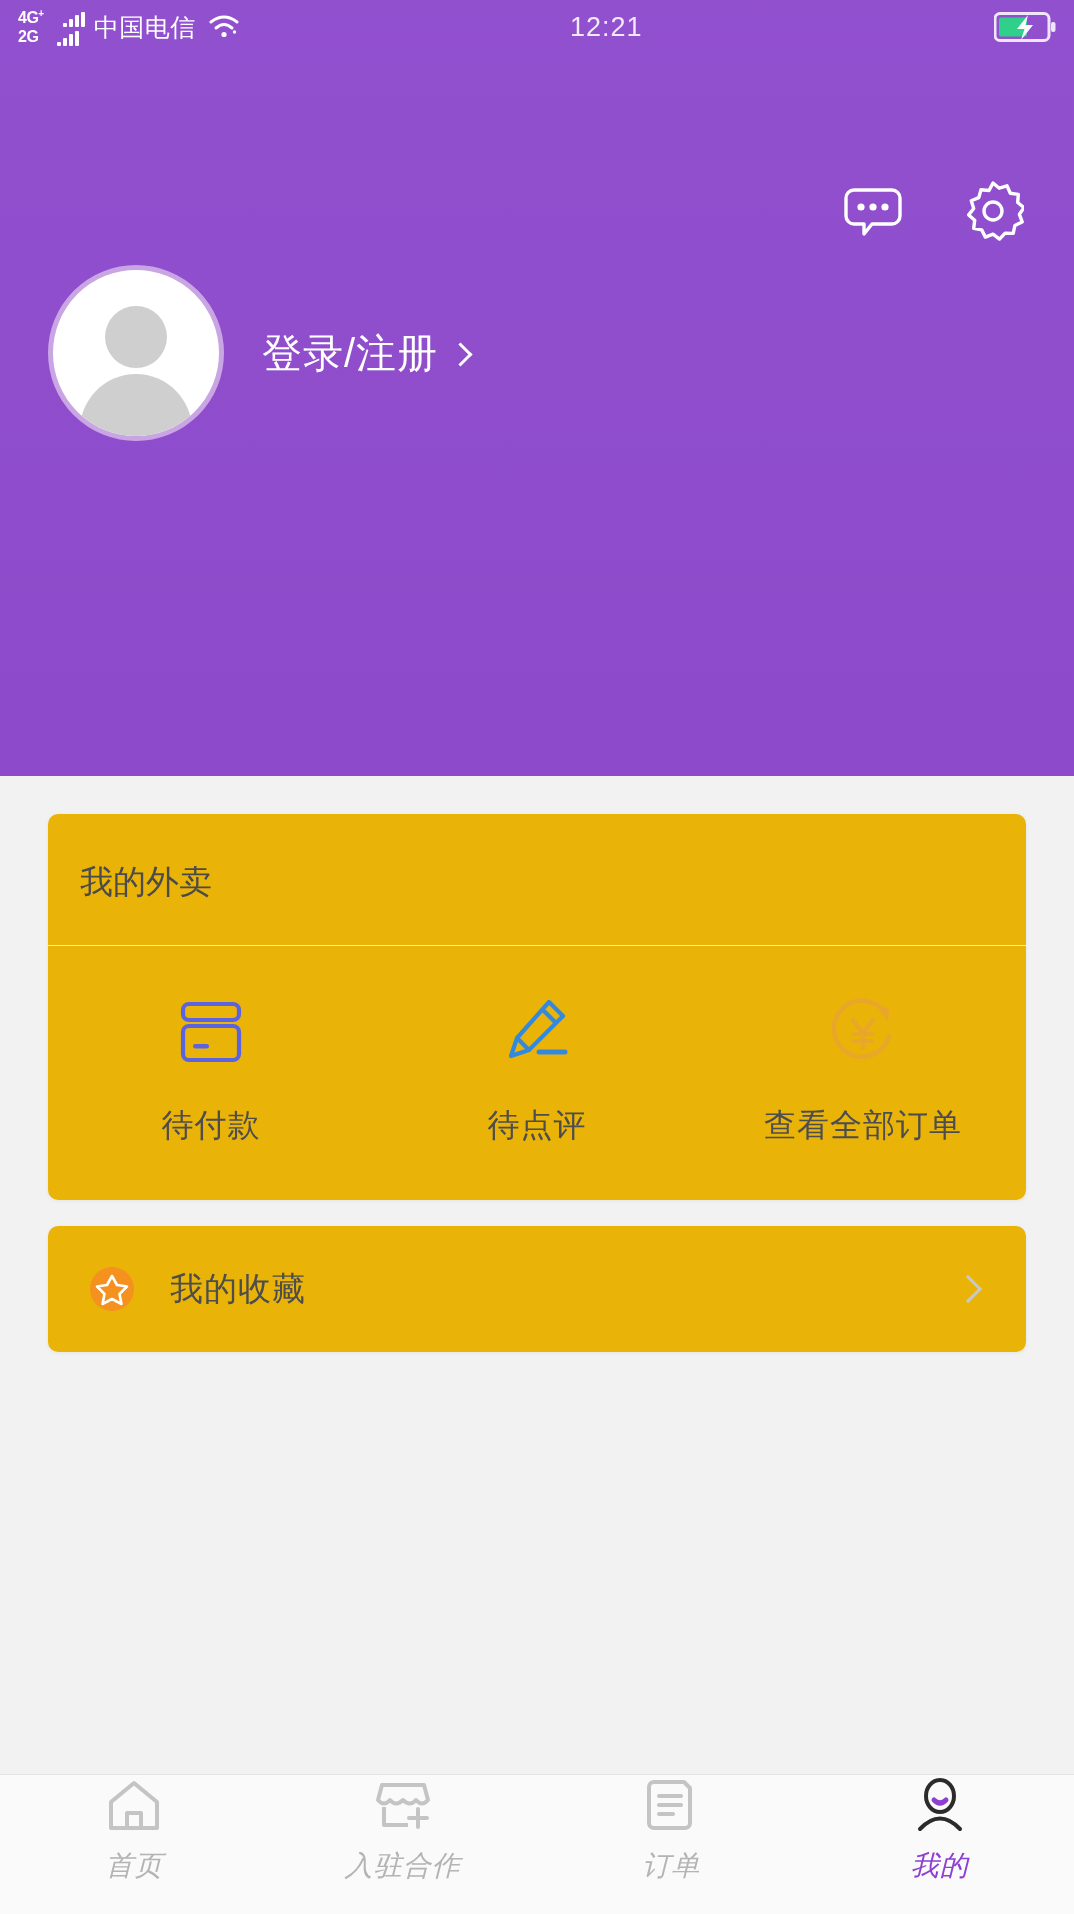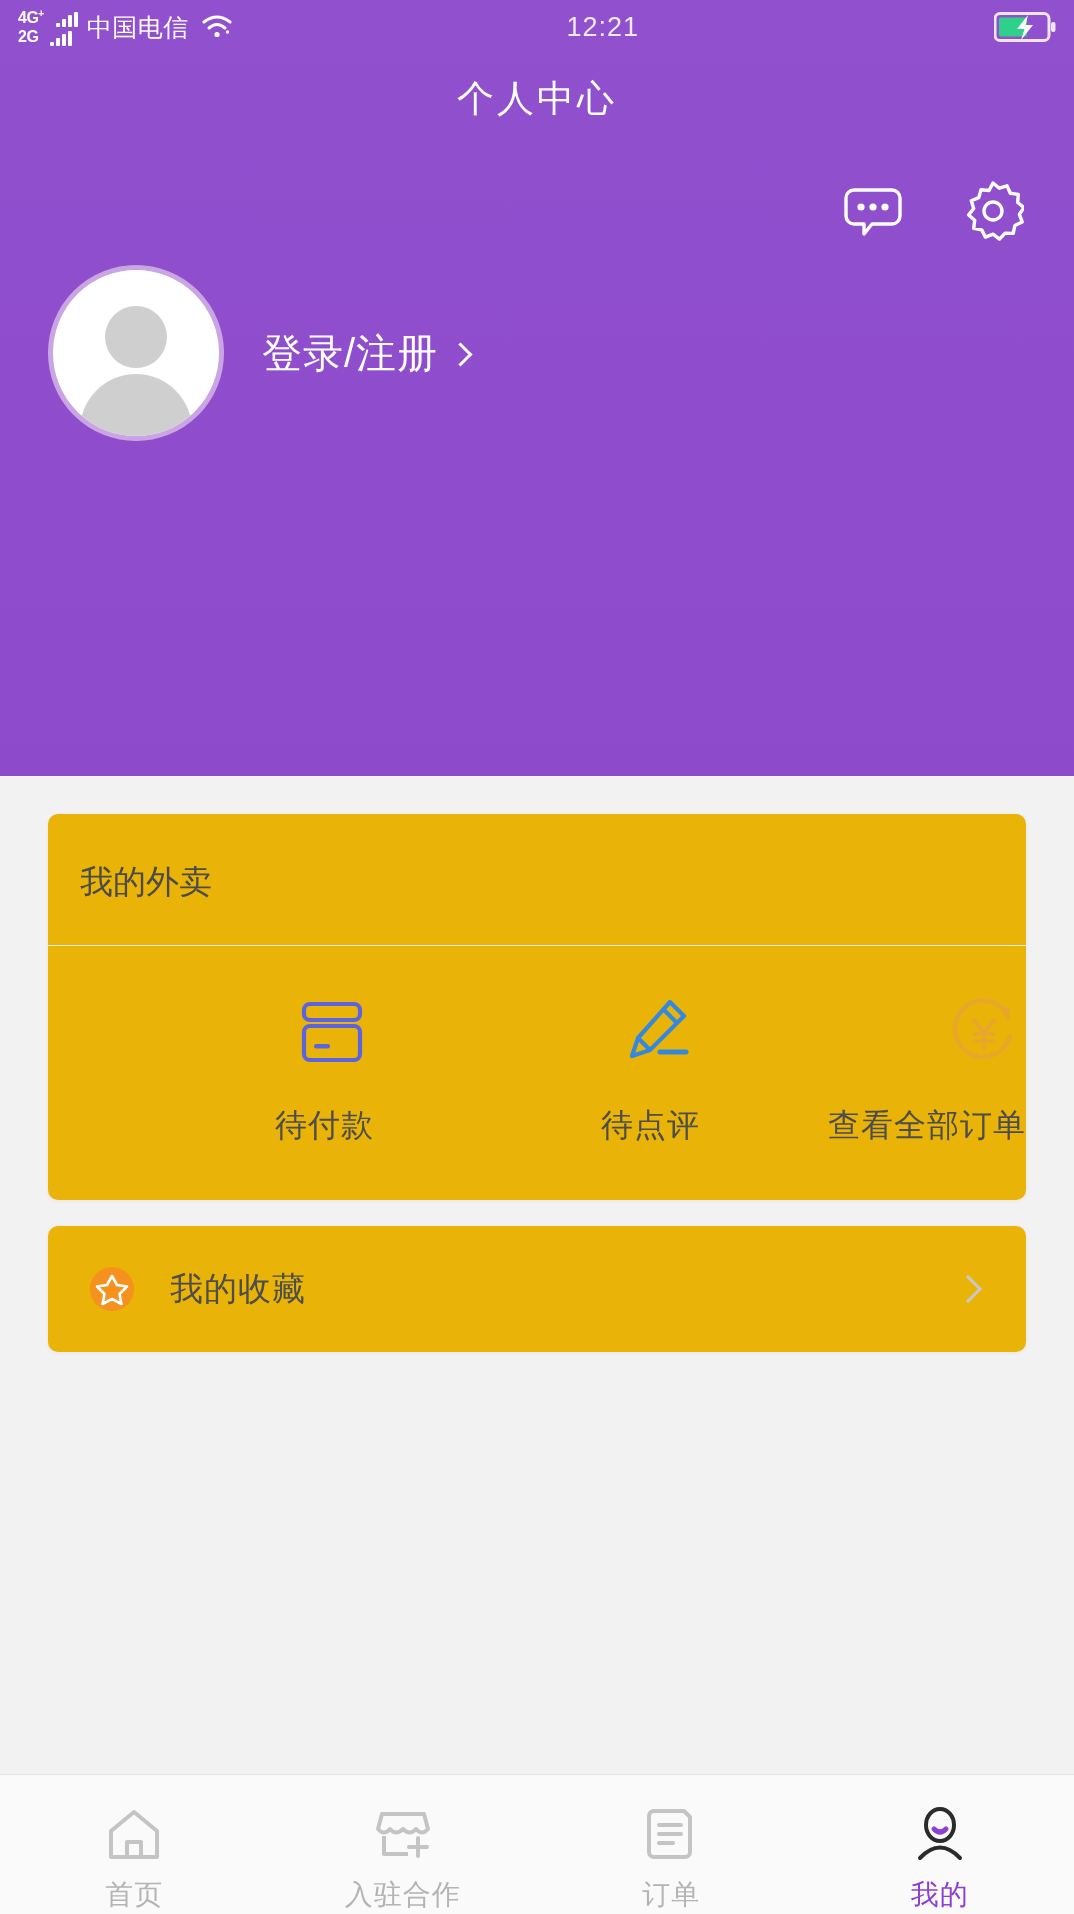--- a/index.html
+++ b/index.html
@@ -43,21 +43,21 @@
   }
   .sim-stack {
     display: flex;
     flex-direction: column;
     justify-content: center;
     line-height: 1;
   }
   .sim-row {
     display: flex;
     align-items: flex-end;
-    gap: 12px;
+    gap: 19px;
     height: 19px;
   }
   .sim-label {
     font-size: 16px;
     font-weight: bold;
     letter-spacing: -0.5px;
     line-height: 18px;
     color: #ffffff;
   }
   .sim-label sup { font-size: 10px; }
@@ -194,21 +194,21 @@
     border-bottom: 1px solid #ededed;
   }
   .order-row {
     display: flex;
     padding: 44px 0 52px 0;
   }
   .order-cell {
     flex: 1;
     display: flex;
     flex-direction: column;
-    align-items: flex-end;
+    align-items: center;
     gap: 30px;
   }
   .order-ic { width: 84px; height: 84px; display: block; }
   .order-label {
     font-size: 32px;
     color: #4d4d4d;
     letter-spacing: 1px;
   }
 
   .card-links { margin-top: 26px; }
@@ -256,22 +256,23 @@
     background: #fafafa;
     border-top: 1px solid #e4e4e4;
     display: flex;
     box-sizing: border-box;
   }
   .tab {
     flex: 1;
     display: flex;
     flex-direction: column;
     align-items: center;
-    justify-content: flex-end;
+    justify-content: flex-start;
     gap: 10px;
+    font-style: italic;
   }
   .tab-ic { width: 62px; height: 62px; display: block; }
   .tab-label {
     font-size: 28px;
     color: #b4b4b4;
     letter-spacing: 1px;
   }
   .tab.active .tab-label { color: #8e3fd2; }
 </style>
 </head>
@@ -315,21 +316,20 @@
     <div class="sb-right">
       <svg width="62" height="30" viewBox="0 0 62 30">
         <rect x="1" y="1.5" width="54" height="27" rx="5" ry="5" fill="none" stroke="#f0e5fa" stroke-width="3"></rect>
         <rect x="57" y="10" width="4.5" height="10" rx="2" fill="#f0e5fa"></rect>
         <rect x="5" y="5.5" width="28" height="19" rx="2" fill="#2ed08a"></rect>
         <path d="M34 3 L23 17 L30.5 17 L27 28 L39 13 L31.5 13 Z" fill="#ffffff"></path>
       </svg>
     </div>
   </div>
 
-  <div class="page-title">个人中心</div>
 
   <div class="header-actions">
     <span class="hdr-icon">
       <svg width="62" height="62" viewBox="0 0 62 62">
         <path d="M12 10 H50 A8 8 0 0 1 58 18 V36 A8 8 0 0 1 50 44 H30 L22 54 L22 44 H12 A8 8 0 0 1 4 36 V18 A8 8 0 0 1 12 10 Z" fill="none" stroke="#ffffff" stroke-width="3.4" stroke-linejoin="round"></path>
         <circle cx="19" cy="27" r="3.6" fill="#ffffff"></circle>
         <circle cx="31" cy="27" r="3.6" fill="#ffffff"></circle>
         <circle cx="43" cy="27" r="3.6" fill="#ffffff"></circle>
       </svg>
     </span>

